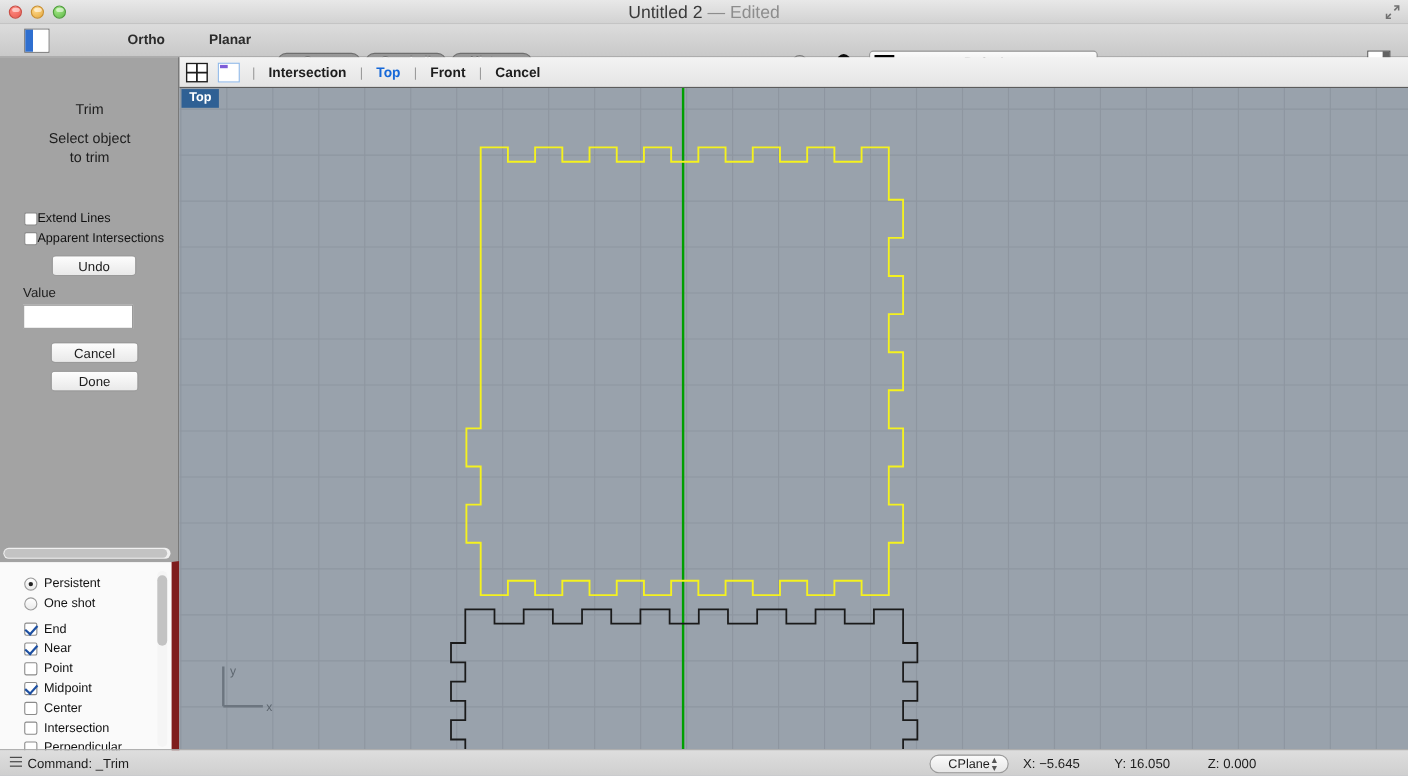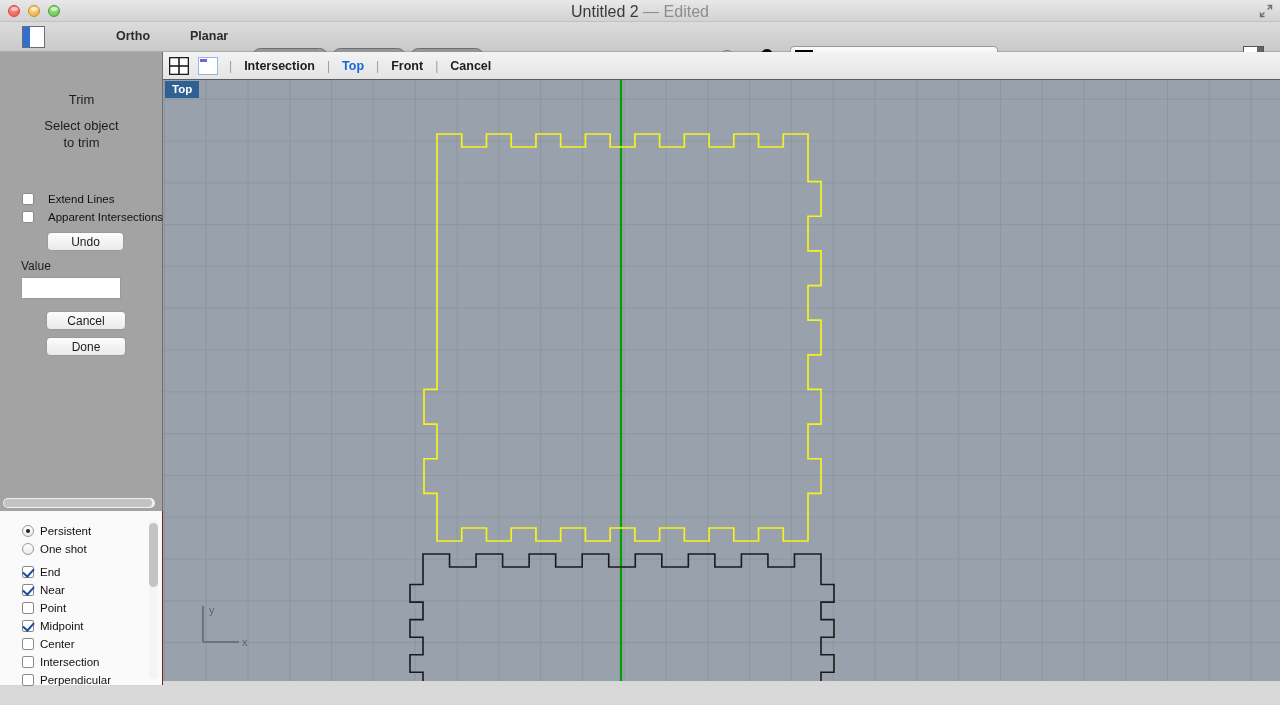--- a/index.html
+++ b/index.html
@@ -117,21 +117,21 @@
   }
   .lp-prompt {
     position: absolute; left: 0; top: 65px; width: 163px; text-align: center;
     font-size: 13px; color: #1d1d1d; line-height: 17px;
   }
   .lp-sub {
     position: absolute; left: 0; top: 105px; width: 163px; text-align: center;
     font-size: 11px; color: #1d1d1d; line-height: 14px;
   }
   .cb-row {
-    position: absolute; left: 22px; display: flex; align-items: flex-start; gap: 14px; cursor: pointer;
+    position: absolute; left: 22px; display: flex; align-items: flex-start; gap: 0; cursor: pointer;
   }
   .cb-row .lbl { font-size: 11.5px; color: #111; white-space: nowrap; }
   .cb-extend { top: 141px; }
   .cb-apparent { top: 159px; }
 
   .lp-btn {
     position: absolute; height: 19px;
     background: linear-gradient(to bottom, #fdfdfd, #e9e9e9);
     border: 1px solid #9a9a9a; border-radius: 4px;
     font-size: 12px; color: #1d1d1d; cursor: pointer;
@@ -153,21 +153,21 @@
     background: #f0f0f0; border-radius: 5px;
   }
   .lp-hscroll .thumb {
     position: absolute; left: 1px; top: 1px; width: 148px; height: 8px;
     background: #c3c3c3; border-radius: 4px;
   }
 
   
   .osnap {
     position: absolute; left: 0; top: 510px; width: 163px; height: 175px;
-    background: #fafafa; border-top: 1px solid #a3a3a3; border-right: 1px solid #7f1d1d;
+    background: #fafafa; border-top: 1px solid #a3a3a3; border-right: 7px solid #7f1d1d;
   }
   .os-row {
     position: absolute; left: 22px; display: flex; align-items: center; gap: 6px; cursor: pointer;
   }
   .os-row .lbl { font-size: 11.5px; color: #111; }
   .radio {
     width: 12px; height: 12px; border-radius: 50%;
     background: linear-gradient(to bottom,#fff,#eaeaea); border: 1px solid #9a9a9a;
     position: relative; flex: 0 0 12px;
   }
@@ -434,14 +434,32 @@
     <div class="axis-ind">
       <svg width="56" height="56" viewBox="0 0 56 56">
         <line x1="8" y1="6" x2="8" y2="42" stroke="#6c757f" stroke-width="2.2"></line>
         <line x1="8" y1="42" x2="44" y2="42" stroke="#6c757f" stroke-width="2.2"></line>
         <text x="14" y="14" font-family="Liberation Sans, sans-serif" font-size="11" fill="#5d666f">y</text>
         <text x="47" y="46" font-family="Liberation Sans, sans-serif" font-size="11" fill="#5d666f">x</text>
       </svg>
     </div>
   </div>
 
+  <div class="statusbar">
+    <div class="sb-burger">
+        <i></i>
+        <i></i>
+        <i></i>
+      </div>
+    <div class="sb-cmd">
+      <span>Command:</span>
+      <span>_Trim</span>
+    </div>
+    <div class="sb-cplane">
+      <span>CPlane</span>
+      <span class="arrows">▲<br>▼</span>
+    </div>
+    <div class="sb-coord c-x">X: −5.645</div>
+    <div class="sb-coord c-y">Y: 16.050</div>
+    <div class="sb-coord c-z">Z: 0.000</div>
+  </div>
 
 </div>
 
 </body></html>

